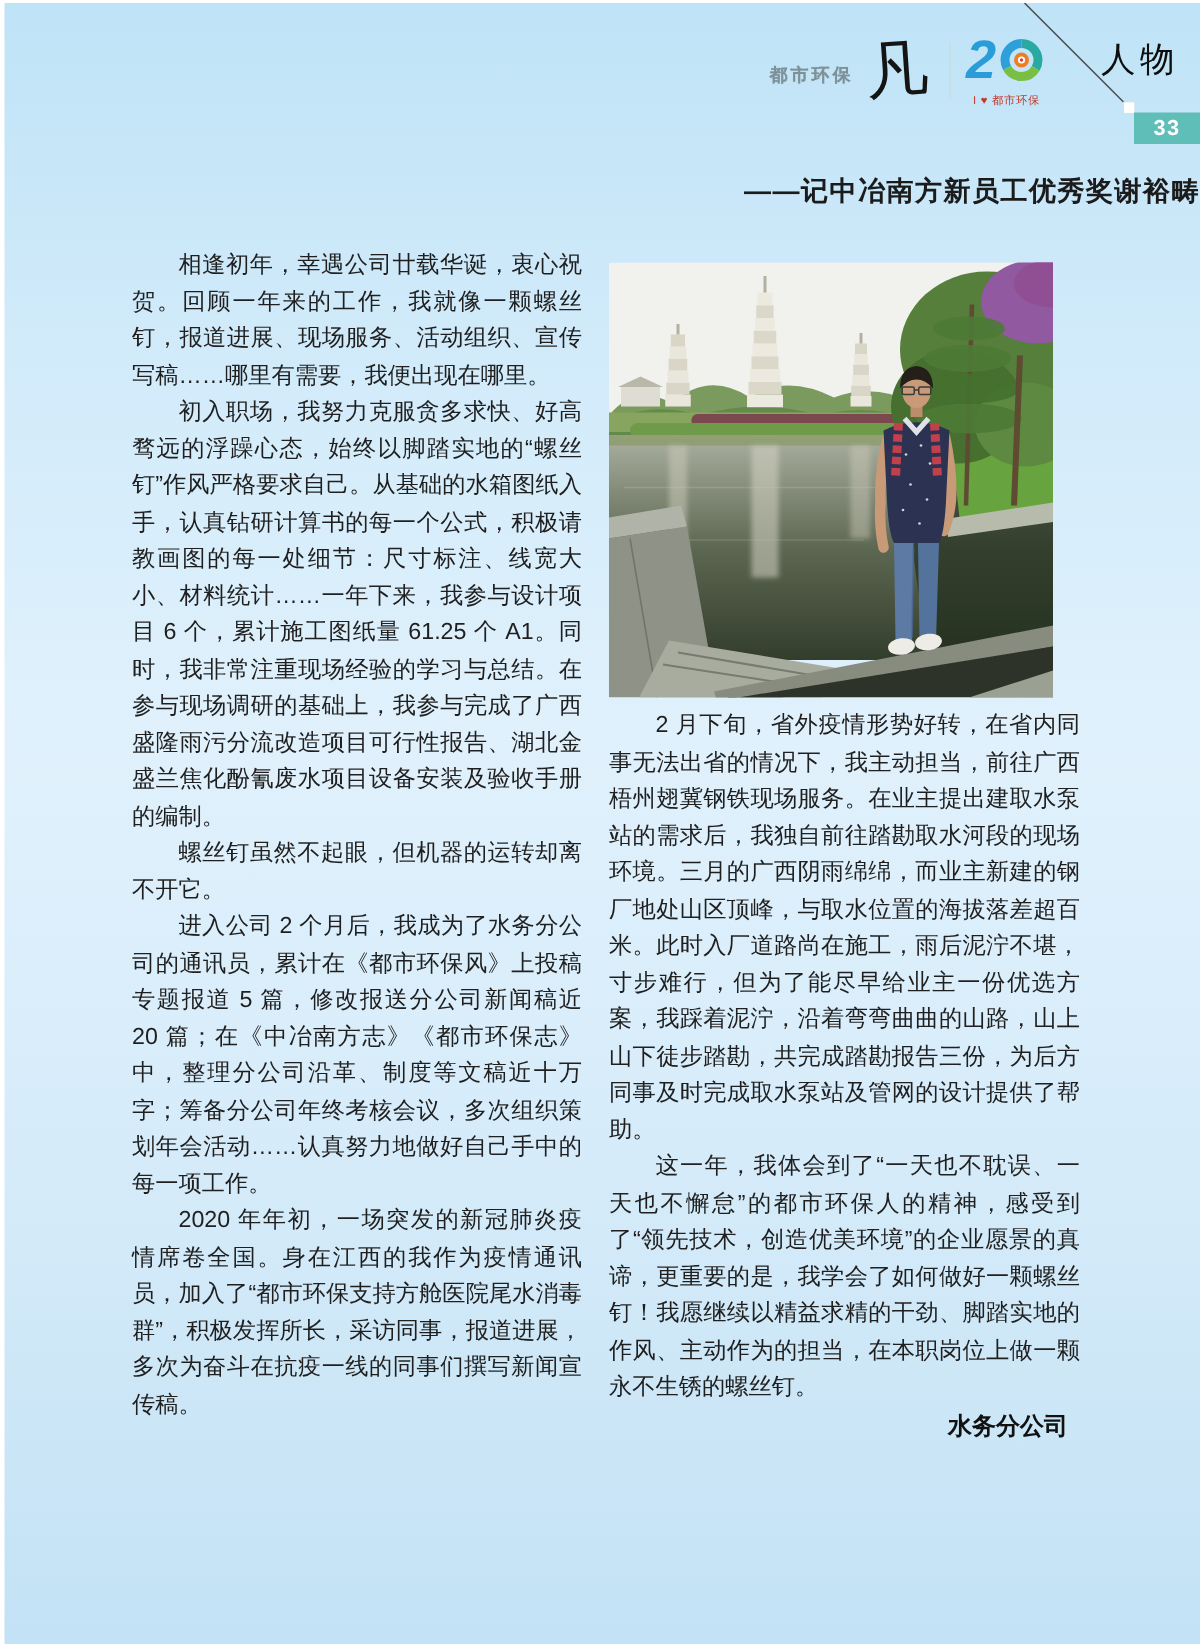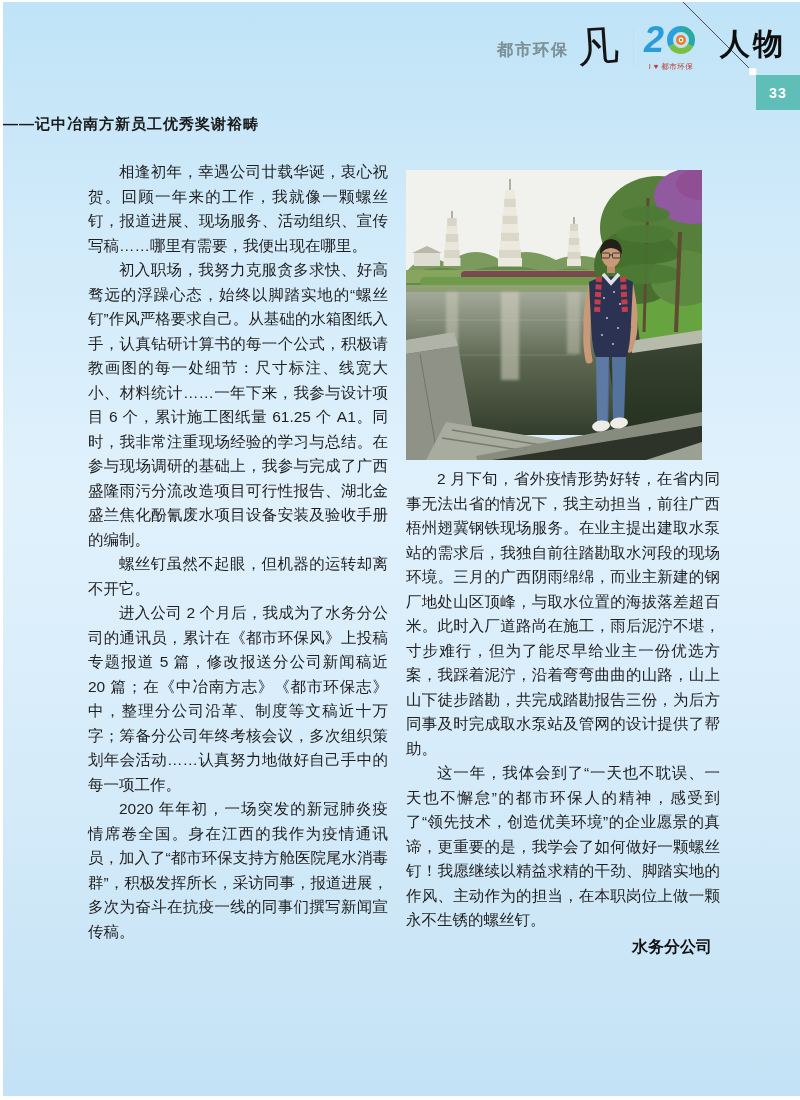--- a/index.html
+++ b/index.html
@@ -9,39 +9,39 @@
   .page {
     position: absolute; top: 2px; left: 3px; right: 0; bottom: 4px;
     background: linear-gradient(180deg, #bfe3f7 0%, #d2ebfa 22%, #e0f1fc 45%, #d7ecfa 68%, #c3e2f5 100%);
     overflow: hidden;
   }
 
   
   .page-header { position: relative; height: 100px; }
   .corner-line { position: absolute; top: 0; right: 0; }
   .brand-cluster { position: absolute; top: 20px; right: 102px; display: flex; align-items: center; }
-  .brand-text { font-size: 16px; font-weight: bold; color: #7d9199; letter-spacing: 2px;
+  .brand-text { font-size: 12px; font-weight: bold; color: #7d9199; letter-spacing: 2px;
                 text-shadow: 0 0 0.5px #9db2b8; margin-top: 6px; }
   .brand-glyph { font-size: 42px; line-height: 1; color: #141414; margin: 0 4px 0 8px;
                  font-family: "DejaVu Serif", serif; transform: rotate(-4deg); }
   .brand-divider { width: 1px; height: 38px; background: #c7dce9; margin: 0 10px; }
   .anniv { text-align: center; }
   .anniv-row { display: flex; align-items: center; justify-content: center; }
   .anniv-digit { font-size: 36px; line-height: 1; font-weight: 800; font-style: italic; color: #2a9cd8; }
   .anniv-tagline { font-size: 7.5px; color: #c0392b; letter-spacing: 0.5px; margin-top: 4px; white-space: nowrap; }
-  .section-label { position: absolute; top: 22px; right: 14px; font-size: 30px; font-weight: bold;
+  .section-label { position: absolute; top: 22px; right: 14px; font-size: 23px; font-weight: normal;
                    letter-spacing: 3px; color: #0e0e0e; }
-  .page-number { position: absolute; top: 73px; right: 0; width: 44px; height: 35px;
+  .page-number { position: absolute; top: 73px; right: 0; width: 44px; height: 21px;
                  background: #5fbeb8; color: #ffffff; font-size: 14.5px; font-weight: bold;
                  display: flex; align-items: center; justify-content: center; letter-spacing: 1px; }
 
   
   .article-title { margin-top: 50px; text-align: center; font-size: 37px; font-weight: 800;
                    letter-spacing: 2px; color: #0b0b0b; }
-  .article-subtitle { margin-top: 13px; text-align: left; font-size: 15px; font-weight: 600;
+  .article-subtitle { margin-top: 13px; text-align: right; font-size: 18px; font-weight: 600;
                       letter-spacing: 1px; color: #1b1b1b; }
 
   
   .columns { display: flex; margin-left: 85px; margin-top: 26px; gap: 18px; }
   .col-left  { width: 300px; }
   .col-right { width: 314px; }
   .body-p { font-size: 15.5px; line-height: 24.5px; color: #1f1f1f;
             text-align: justify; text-align-last: left; text-indent: 2em; }
   .photo-figure { width: 296px; height: 290px; margin: 10px 0 7px 0; line-height: 0; }
   .byline { margin-top: 2px; padding-right: 8px; text-align: right; font-size: 16px;

